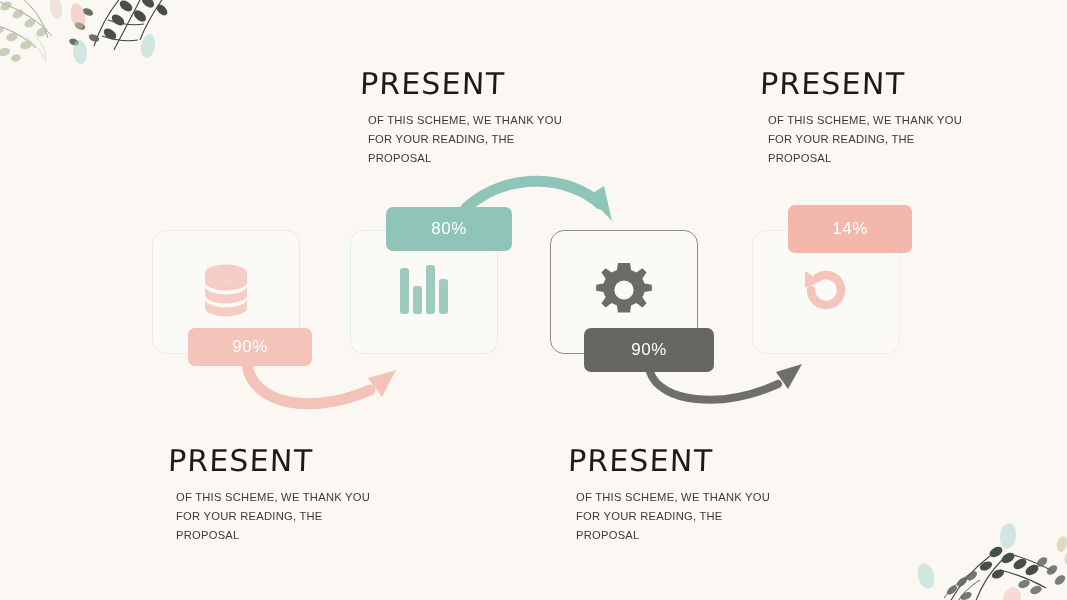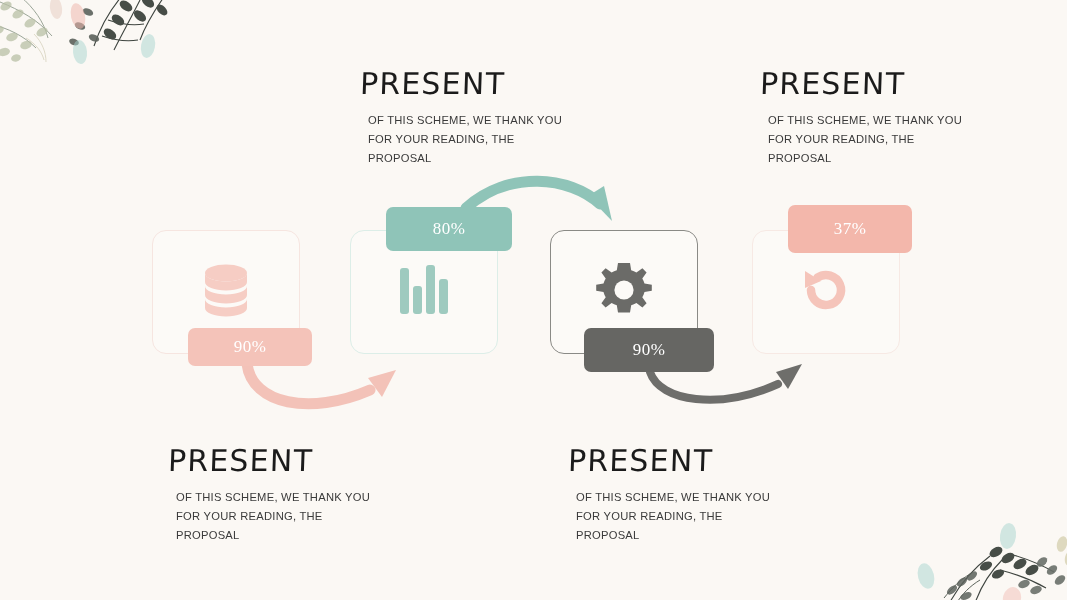--- a/index.html
+++ b/index.html
@@ -80,21 +80,21 @@
   
   .badge {
     position: absolute;
     display: flex;
     align-items: center;
     justify-content: center;
     border-radius: 7px;
     color: #ffffff;
     font-size: 17px;
     letter-spacing: 0.5px;
-    font-family: Liberation Serif, serif;
+    font-family: Liberation Sans, sans-serif;
   }
   .badge-1 { left: 188px; top: 328px; width: 124px; height: 38px; background: #f4c3b9; }
   .badge-2 { left: 386px; top: 207px; width: 126px; height: 44px; background: #8fc4b8; }
   .badge-3 { left: 584px; top: 328px; width: 130px; height: 44px; background: #666663; }
   .badge-4 { left: 788px; top: 205px; width: 124px; height: 48px; background: #f3b7ab; }
 
   
   .arrows {
     position: absolute;
     left: 0;
@@ -268,21 +268,21 @@
       <svg width="62" height="62" viewBox="0 0 62 62">
         <path d="M16 31 a15 15 0 1 0 6.5 -12.4" stroke="#f5c4ba" stroke-width="8.5" fill="none" stroke-linecap="round"></path>
         <path d="M10 12 L10 29 L26 22 Z" fill="#f5c4ba"></path>
       </svg>
     </span>
   </div>
 
   <div class="badge badge-1">90%</div>
   <div class="badge badge-2">80%</div>
   <div class="badge badge-3">90%</div>
-  <div class="badge badge-4">37%</div>
+  <div class="badge badge-4">14%</div>
 
   <div class="textblock tb1">
     <div class="tb-title">PRESENT</div>
     <div class="tb-body">
       <span>OF THIS SCHEME, WE THANK YOU</span>
       <span>FOR YOUR READING, THE</span>
       <span>PROPOSAL</span>
     </div>
   </div>
 

